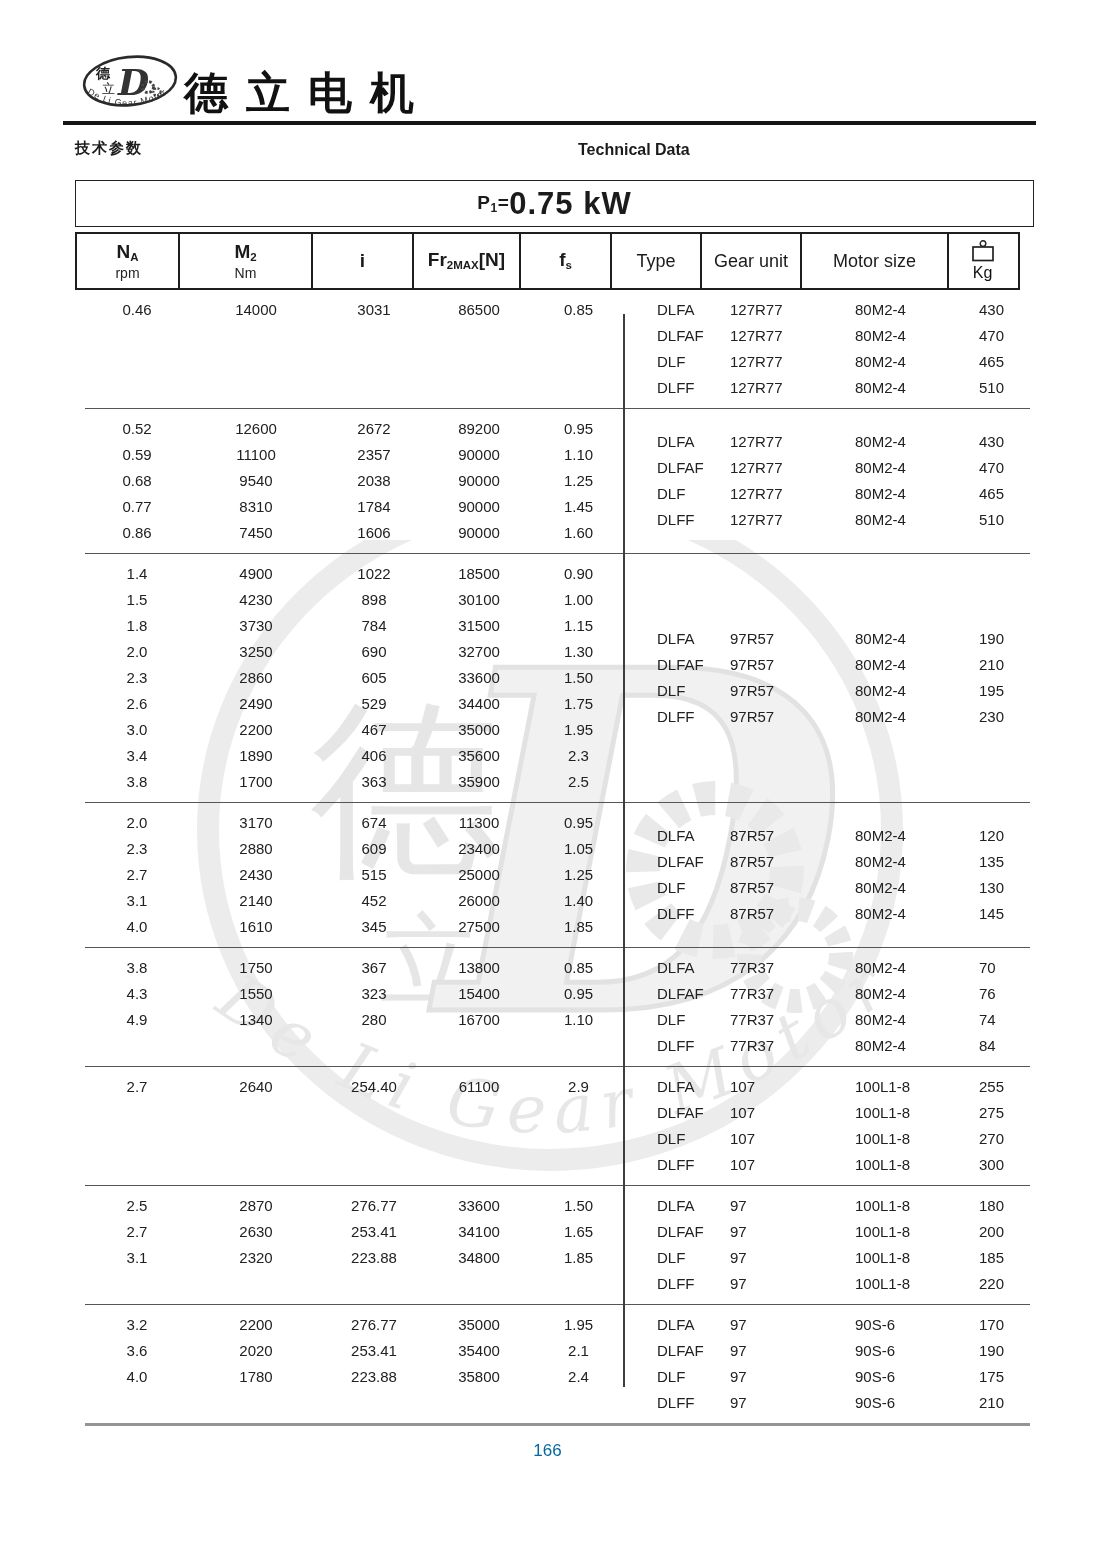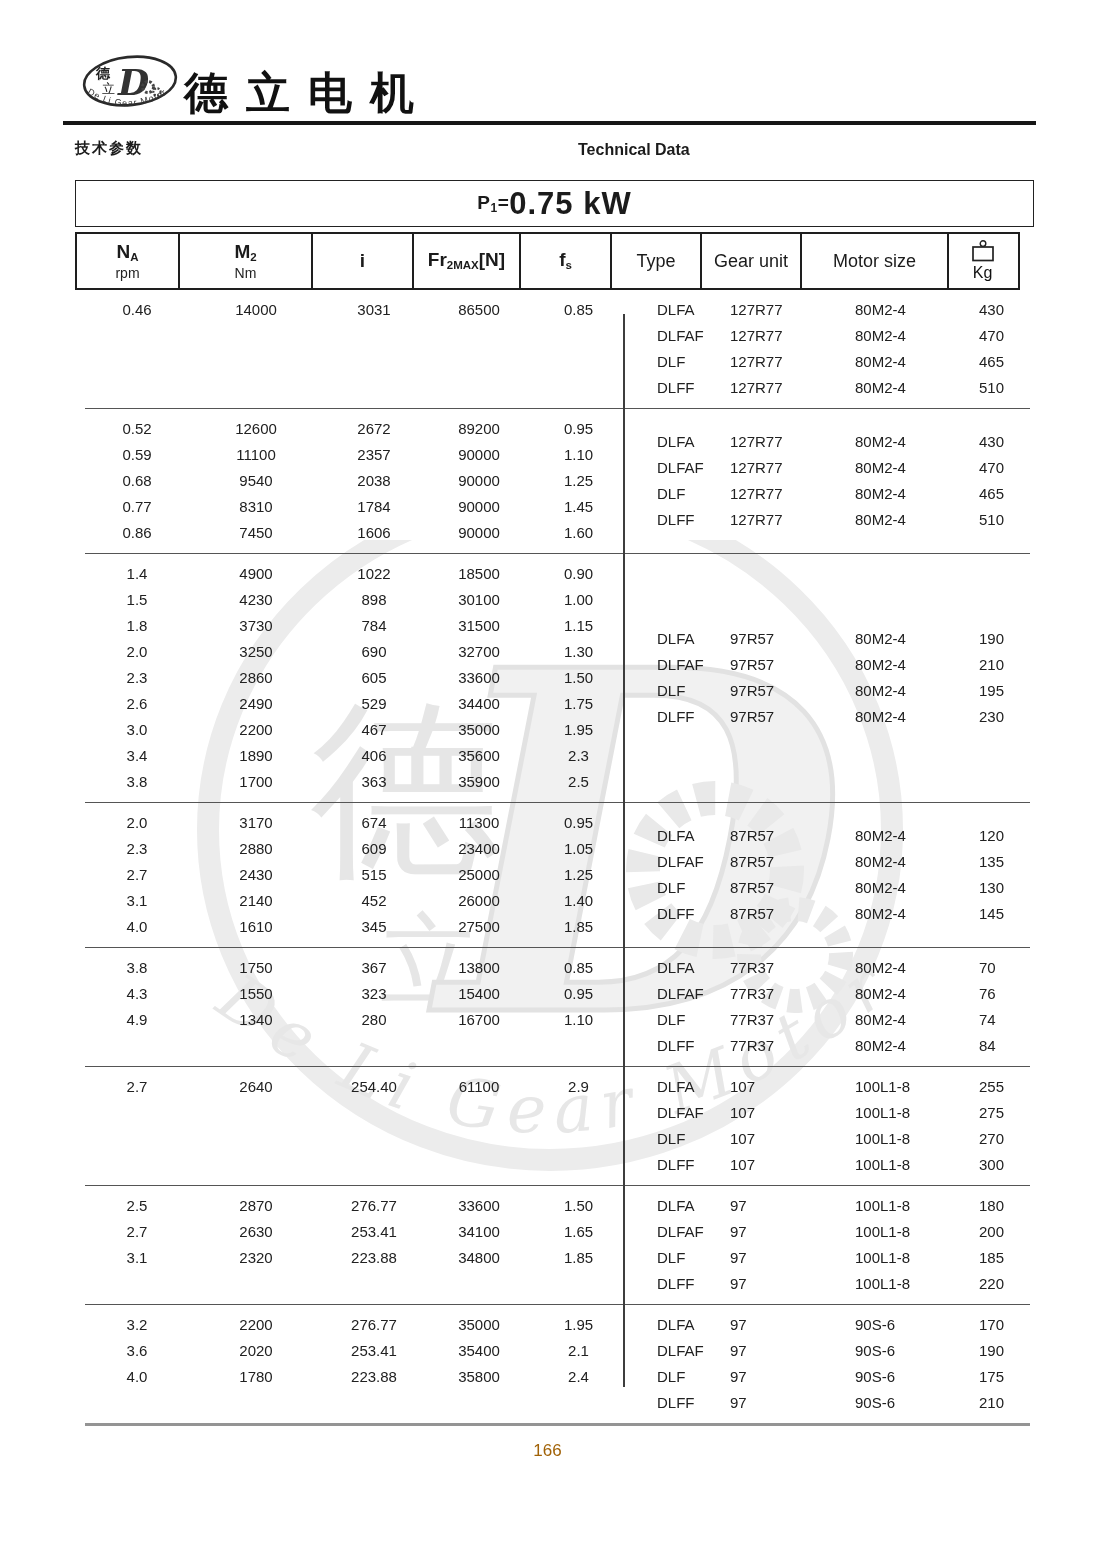--- a/index.html
+++ b/index.html
@@ -46,21 +46,21 @@
   .gright.vcenter{align-self:center;}
   .lrow{display:grid;grid-template-columns:104px 134px 102px 108px 91px;height:26px;line-height:26px;}
   .rrow{display:grid;grid-template-columns:91px 100px 147px 68px;height:26px;line-height:26px;}
   .cell{font-size:15px;color:#212121;text-align:center;white-space:nowrap;}
   .rrow .cell:nth-child(1){text-align:left;padding-left:33px;}
   .rrow .cell:nth-child(2){text-align:left;padding-left:15px;}
   .rrow .cell:nth-child(3){text-align:left;padding-left:40px;}
   .rrow .cell:nth-child(4){text-align:left;padding-left:17px;}
   
   .footer-num{position:absolute;left:75px;top:1441px;width:945px;text-align:center;
-              font-size:17px;color:#a16207;}
+              font-size:17px;color:#0369a1;}
 </style>
 </head>
 <body>
 
 <div class="page">
 
   <svg class="watermark" width="820" height="720" viewBox="0 0 820 720" aria-hidden="true">
     <ellipse cx="400" cy="290" rx="342" ry="330" fill="none" stroke="#ececec" stroke-width="22"></ellipse>
     <text x="160" y="315" font-size="190" fill="#e6e6e6">德</text>
     <text x="230" y="455" font-size="100" fill="#e6e6e6">立</text>

